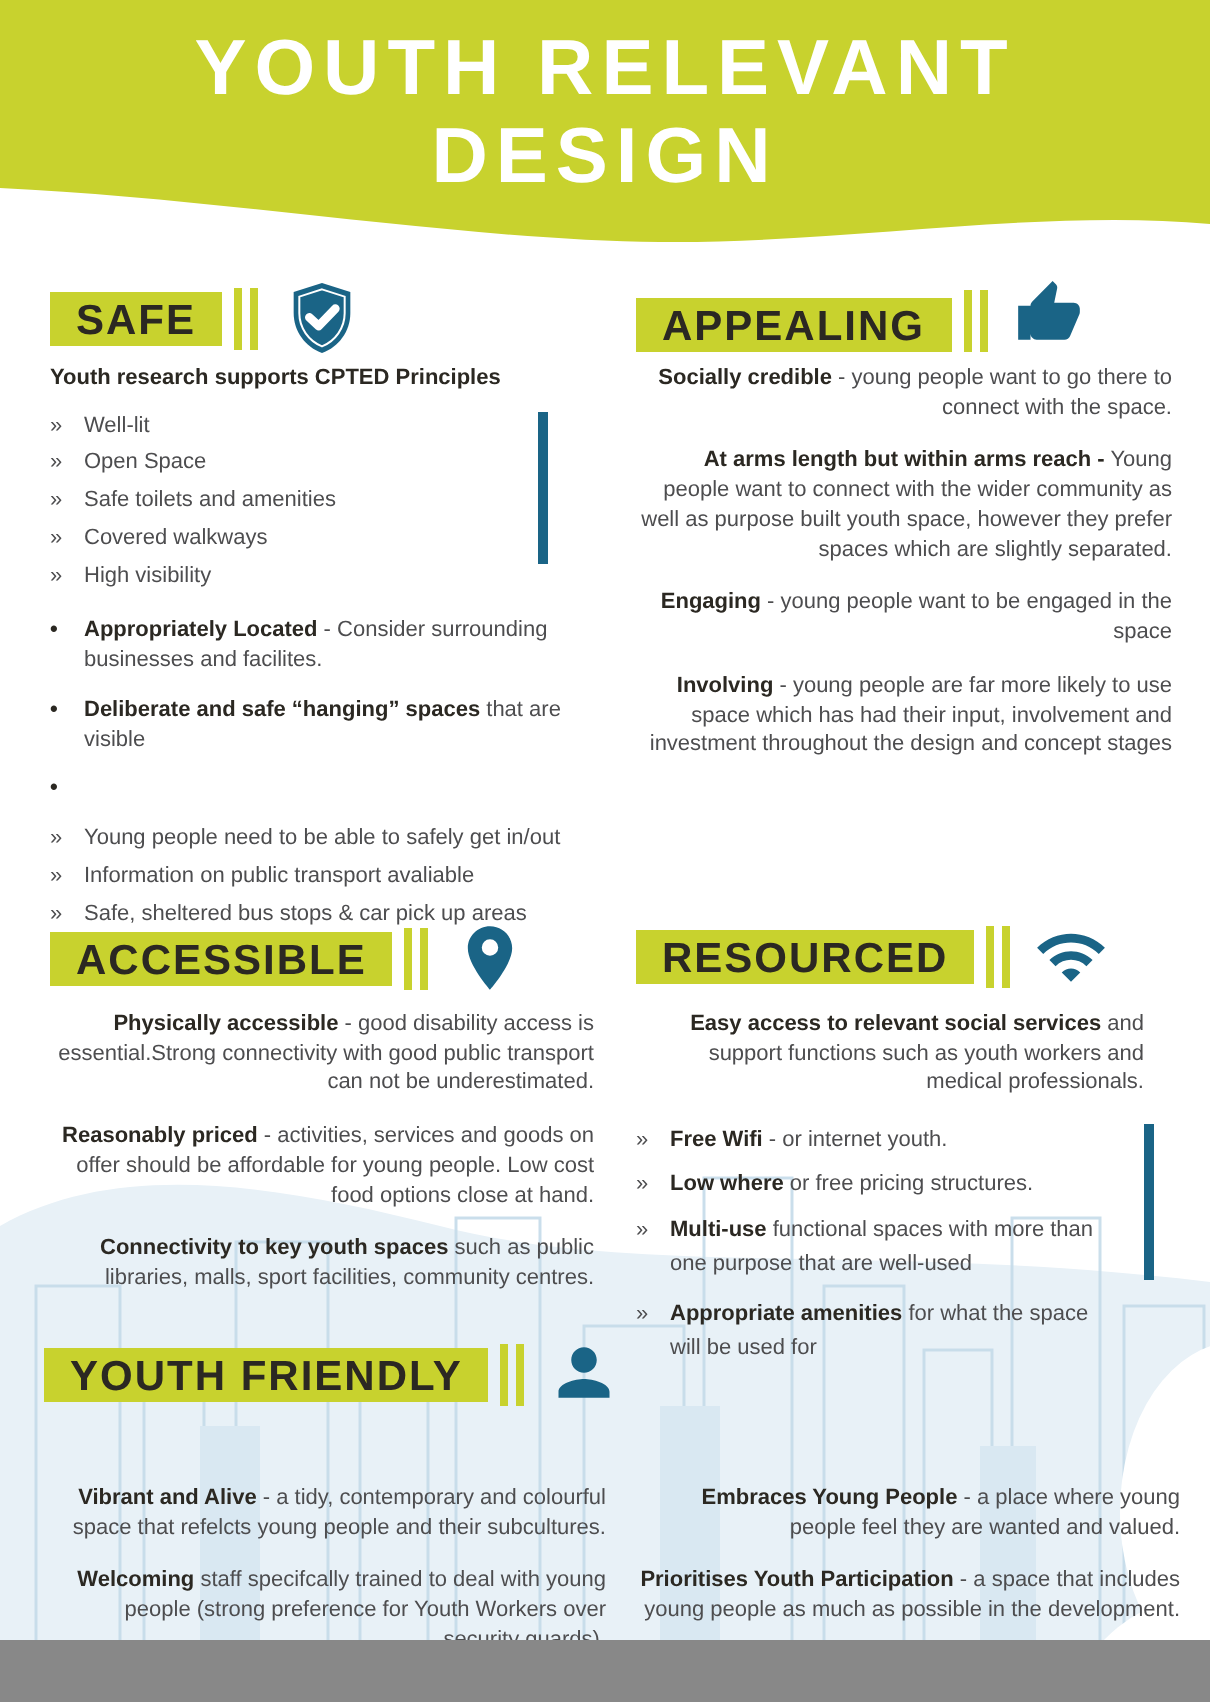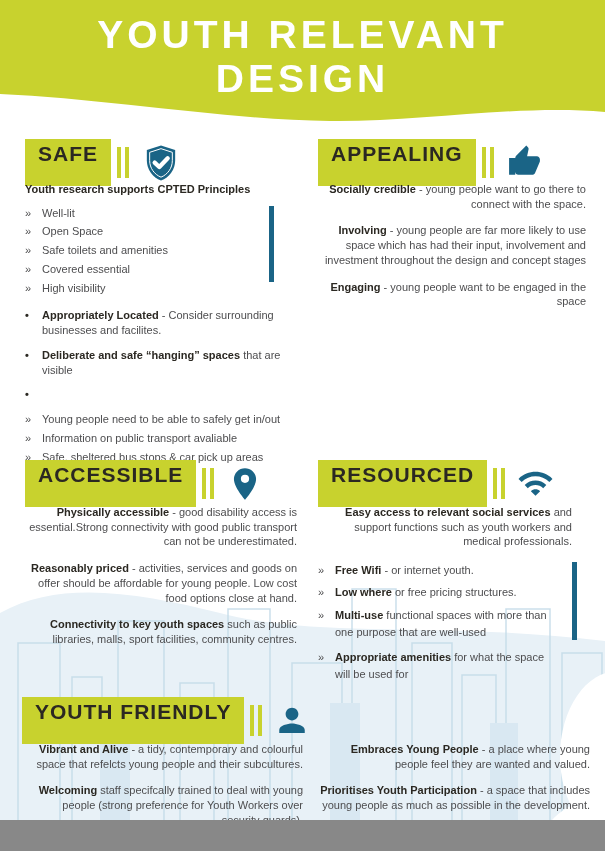--- a/index.html
+++ b/index.html
@@ -25,21 +25,21 @@
     color:#fff;font-weight:bold;font-size:39px;letter-spacing:4px;line-height:1.13;
   }
   .title .tl{display:block;}
   
   .skyline{position:absolute;left:0;top:551px;}
   
   .sec-head{position:absolute;display:flex;align-items:center;}
   .sec-box{
     background:var(--lime);color:var(--ink);
     font-weight:bold;font-size:21px;letter-spacing:1px;
-    padding:3px 13px 20px;white-space:nowrap;
+    padding:3px 13px 0;white-space:nowrap;
   }
   .bars{display:flex;margin-left:6px;}
   .bars i{display:block;width:4px;height:31px;background:var(--lime);margin-right:4px;}
   .sec-icon{margin-left:8px;flex:none;}
   
   .col{position:absolute;font-size:11px;line-height:1.34;}
   .para{margin:0 0 12px;text-align:right;}
   .para b, .lead, .li b{color:var(--ink);}
   .lead{font-weight:bold;margin:0 0 9px;display:block;}
   .list{margin:0 0 10px;}
@@ -111,21 +111,21 @@
       <div class="li">
           <span class="mk">»</span>
           <span>Open Space</span>
         </div>
       <div class="li">
           <span class="mk">»</span>
           <span>Safe toilets and amenities</span>
         </div>
       <div class="li">
           <span class="mk">»</span>
-          <span>Covered essential</span>
+          <span>Covered walkways</span>
         </div>
       <div class="li">
           <span class="mk">»</span>
           <span>High visibility</span>
         </div>
     </div>
     <div style="margin-top:13px;">
       <div class="li dot">
           <span class="mk">•</span>
           <span><b>Appropriately Located</b><span> - Consider surrounding businesses and facilites.</span></span>
@@ -148,35 +148,36 @@
           <span>Information on public transport avaliable</span>
         </div>
       <div class="li">
           <span class="mk">»</span>
           <span>Safe, sheltered bus stops &amp; car pick up areas</span>
         </div>
     </div>
   </div>
   <div class="vbar" style="left:269px;top:206px;height:76px;"></div>
 
-  <div class="sec-head" style="left:318px;top:139px;">
+  <div class="sec-head" style="left:318px;top:139px;align-items:flex-end;">
     <div class="sec-box"><span>APPEALING</span></div>
     <div class="bars">
         <i></i>
         <i></i>
       </div>
     <svg class="sec-icon" width="37" height="37" viewBox="0 0 24 24">
       <path d="M2 20h4V9H2v11zM22 10c0-1.1-.9-2-2-2h-6.31l.95-4.57.03-.32c0-.41-.17-.79-.44-1.06L13.17 1 6.59 7.59C6.22 7.95 6 8.45 6 9v9c0 1.1.9 2 2 2h9c.83 0 1.54-.5 1.84-1.22l3.02-7.05c.09-.23.14-.47.14-.73v-2z" fill="var(--teal)"></path>
     </svg>
   </div>
 
   <div class="col" style="left:318px;top:182px;width:268px;">
     <p class="para"><b>Socially credible</b><span> - young people want to go there to connect with the space.</span></p>
+    <p class="para"><b>At arms length but within arms reach -</b><span> Young people want to connect with the wider community as well as purpose built youth space, however they prefer spaces which are slightly separated.</span></p>
+    <p class="para"><b>Engaging</b><span> - young people want to be engaged in the space</span></p>
     <p class="para"><b>Involving</b><span> - young people are far more likely to use space which has had their input, involvement and investment throughout the design and concept stages</span></p>
-    <p class="para"><b>Engaging</b><span> - young people want to be engaged in the space</span></p>
   </div>
 
   <div class="sec-head" style="left:25px;top:460px;">
     <div class="sec-box"><span>ACCESSIBLE</span></div>
     <div class="bars">
         <i></i>
         <i></i>
       </div>
     <svg class="sec-icon" width="38" height="38" viewBox="0 0 24 24">
       <path fill-rule="evenodd" d="M12 2C8.1 2 5 5.1 5 8.9c0 5.2 7 13.1 7 13.1s7-7.9 7-13.1C19 5.1 15.9 2 12 2zm0 9.3a2.6 2.6 0 1 1 0-5.2 2.6 2.6 0 0 1 0 5.2z" fill="var(--teal)"></path>
@@ -216,21 +217,21 @@
           <span><b>Multi-use</b><span> functional spaces with more than one purpose that are well-used</span></span>
         </div>
       <div class="li" style="width:230px;line-height:1.6;">
           <span class="mk">»</span>
           <span><b>Appropriate amenities</b><span> for what the space will be used for</span></span>
         </div>
     </div>
   </div>
   <div class="vbar" style="left:572px;top:562px;height:78px;"></div>
 
-  <div class="sec-head" style="left:22px;top:697px;">
+  <div class="sec-head" style="left:22px;top:669px;">
     <div class="sec-box"><span>YOUTH FRIENDLY</span></div>
     <div class="bars">
         <i></i>
         <i></i>
       </div>
     <svg class="sec-icon" width="36" height="36" viewBox="0 0 24 24">
       <path d="M12 11.6c2.35 0 4.25-1.9 4.25-4.25S14.35 3.1 12 3.1 7.75 5 7.75 7.35 9.65 11.6 12 11.6zm0 2.1c-2.85 0-8.5 1.43-8.5 4.25v2h17v-2c0-2.82-5.65-4.25-8.5-4.25z" fill="var(--teal)"></path>
     </svg>
   </div>
 

